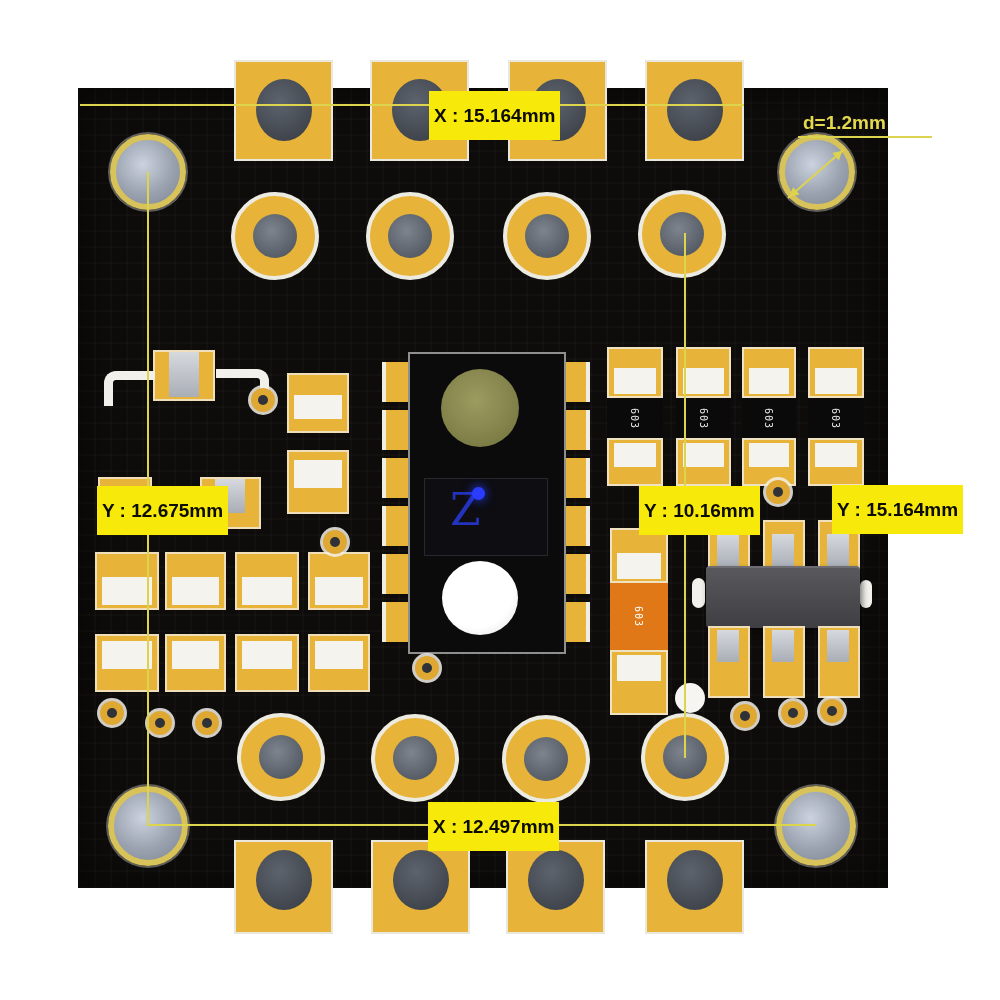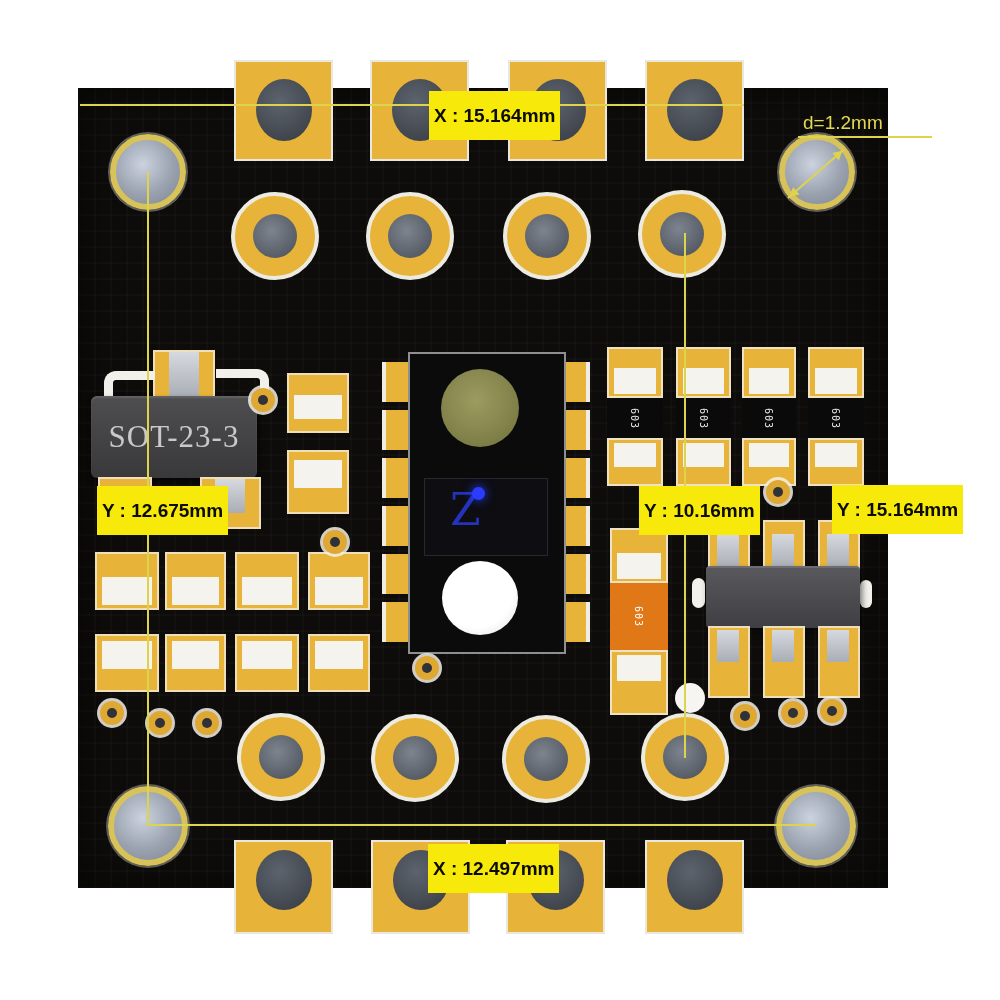--- a/index.html
+++ b/index.html
@@ -68,21 +68,21 @@
     background:radial-gradient(circle at 45% 40%, #ffffff 60%, #dcdcda 100%);}
 
   .sot6body{background:linear-gradient(#58585d,#3e3e43);border-radius:4px;
     border-top:2px solid #6c6c72;box-shadow:2px 4px 6px rgba(0,0,0,.55);}
   .blob{background:#f2f1ec;border-radius:7px;}
 
   
   .dline{background:#ddd44e;z-index:6;}
   .dlabel{z-index:7;background:#f7ea0b;color:#0c0c00;font-weight:bold;font-size:19px;
     line-height:25px;padding:12px 5px;white-space:nowrap;}
-  .dtext{z-index:7;color:#e3d84e;font-weight:normal;font-size:19px;white-space:nowrap;text-align:center;}
+  .dtext{z-index:7;color:#e3d84e;font-weight:bold;font-size:19px;white-space:nowrap;text-align:center;}
   .diag{z-index:6;background:#ddd44e;height:2px;transform-origin:left center;}
   .diag::before,.diag::after{content:"";position:absolute;width:0;height:0;border:5px solid transparent;}
   .diag::before{left:-3px;top:-4px;border-right:9px solid #ddd44e;}
   .diag::after{right:-3px;top:-4px;border-left:9px solid #ddd44e;}
 
   .title{color:#f4f4f4;font-weight:bold;font-size:48px;letter-spacing:4px;
     font-family:"Liberation Sans",sans-serif;text-align:center;}
 </style>
 </head>
 <body>
@@ -151,23 +151,20 @@
   <div class="abs icwin" style="left:424px;top:478px;"></div>
   <div class="abs zglyph" style="left:450px;top:488px;">Z</div>
   <div class="abs bluedot" style="left:472px;top:487px;"></div>
   <div class="abs whitecirc" style="left:442px;top:561px;"></div>
 
   <div class="abs smd" style="left:153px;top:350px;width:58px;height:47px;">
     <div class="lead" style="left:14px;top:0;width:30px;height:45px;"></div>
   </div>
   <div class="abs bracket" style="left:104px;top:371px;width:42px;height:26px;border-width:9px 0 0 9px;border-radius:12px 0 0 0;"></div>
   <div class="abs bracket" style="left:216px;top:369px;width:44px;height:28px;border-width:9px 9px 0 0;border-radius:0 12px 0 0;"></div>
-  <div class="abs sotbody" style="left:91px;top:396px;width:166px;height:82px;">
-    <span>SOT-23-3</span>
-  </div>
   <div class="abs smd" style="left:98px;top:477px;width:50px;height:46px;"></div>
   <div class="abs smd" style="left:200px;top:477px;width:57px;height:48px;">
     <div class="lead" style="left:13px;top:0;width:30px;height:34px;"></div>
   </div>
 
   <div class="abs smd" style="left:287px;top:373px;width:58px;height:56px;">
       <div class="paste" style="top:20px;height:24px;"></div>
     </div>
   <div class="abs smd" style="left:287px;top:450px;width:58px;height:60px;">
       <div class="paste" style="top:8px;height:28px;"></div>
@@ -294,15 +291,15 @@
   <div class="abs dline" style="left:684px;top:233px;width:2px;height:525px;"></div>
   <div class="abs dline" style="left:148px;top:824px;width:668px;height:2px;"></div>
   <div class="abs dline" style="left:798px;top:136px;width:134px;height:2px;"></div>
   <div class="abs diag" style="left:788px;top:197px;width:74px;transform:rotate(-41deg);"></div>
 
   <div class="abs dlabel" style="left:429px;top:91px;">X : 15.164mm</div>
   <div class="abs dtext" style="left:803px;top:112px;">d=1.2mm</div>
   <div class="abs dlabel" style="left:97px;top:486px;">Y : 12.675mm</div>
   <div class="abs dlabel" style="left:639px;top:486px;">Y : 10.16mm</div>
   <div class="abs dlabel" style="left:832px;top:485px;">Y : 15.164mm</div>
-  <div class="abs dlabel" style="left:428px;top:844px;">X : 12.497mm</div>
+  <div class="abs dlabel" style="left:428px;top:802px;">X : 12.497mm</div>
 
 </div>
 
 </body></html>

